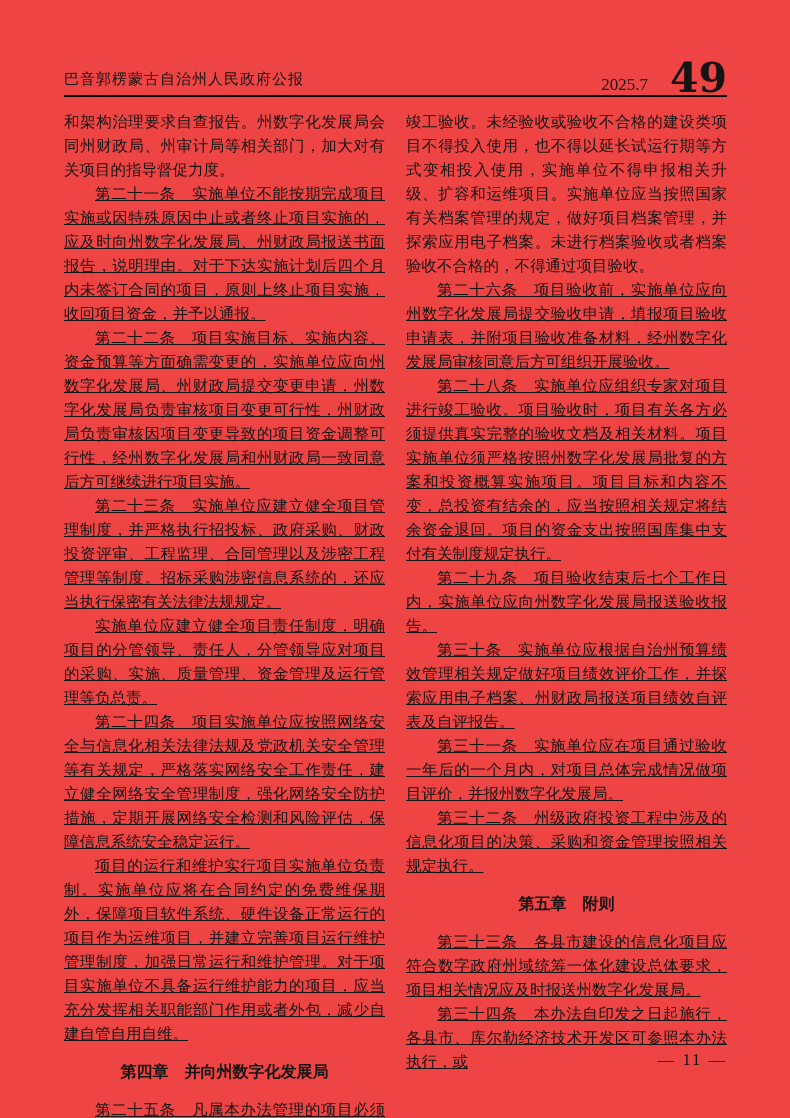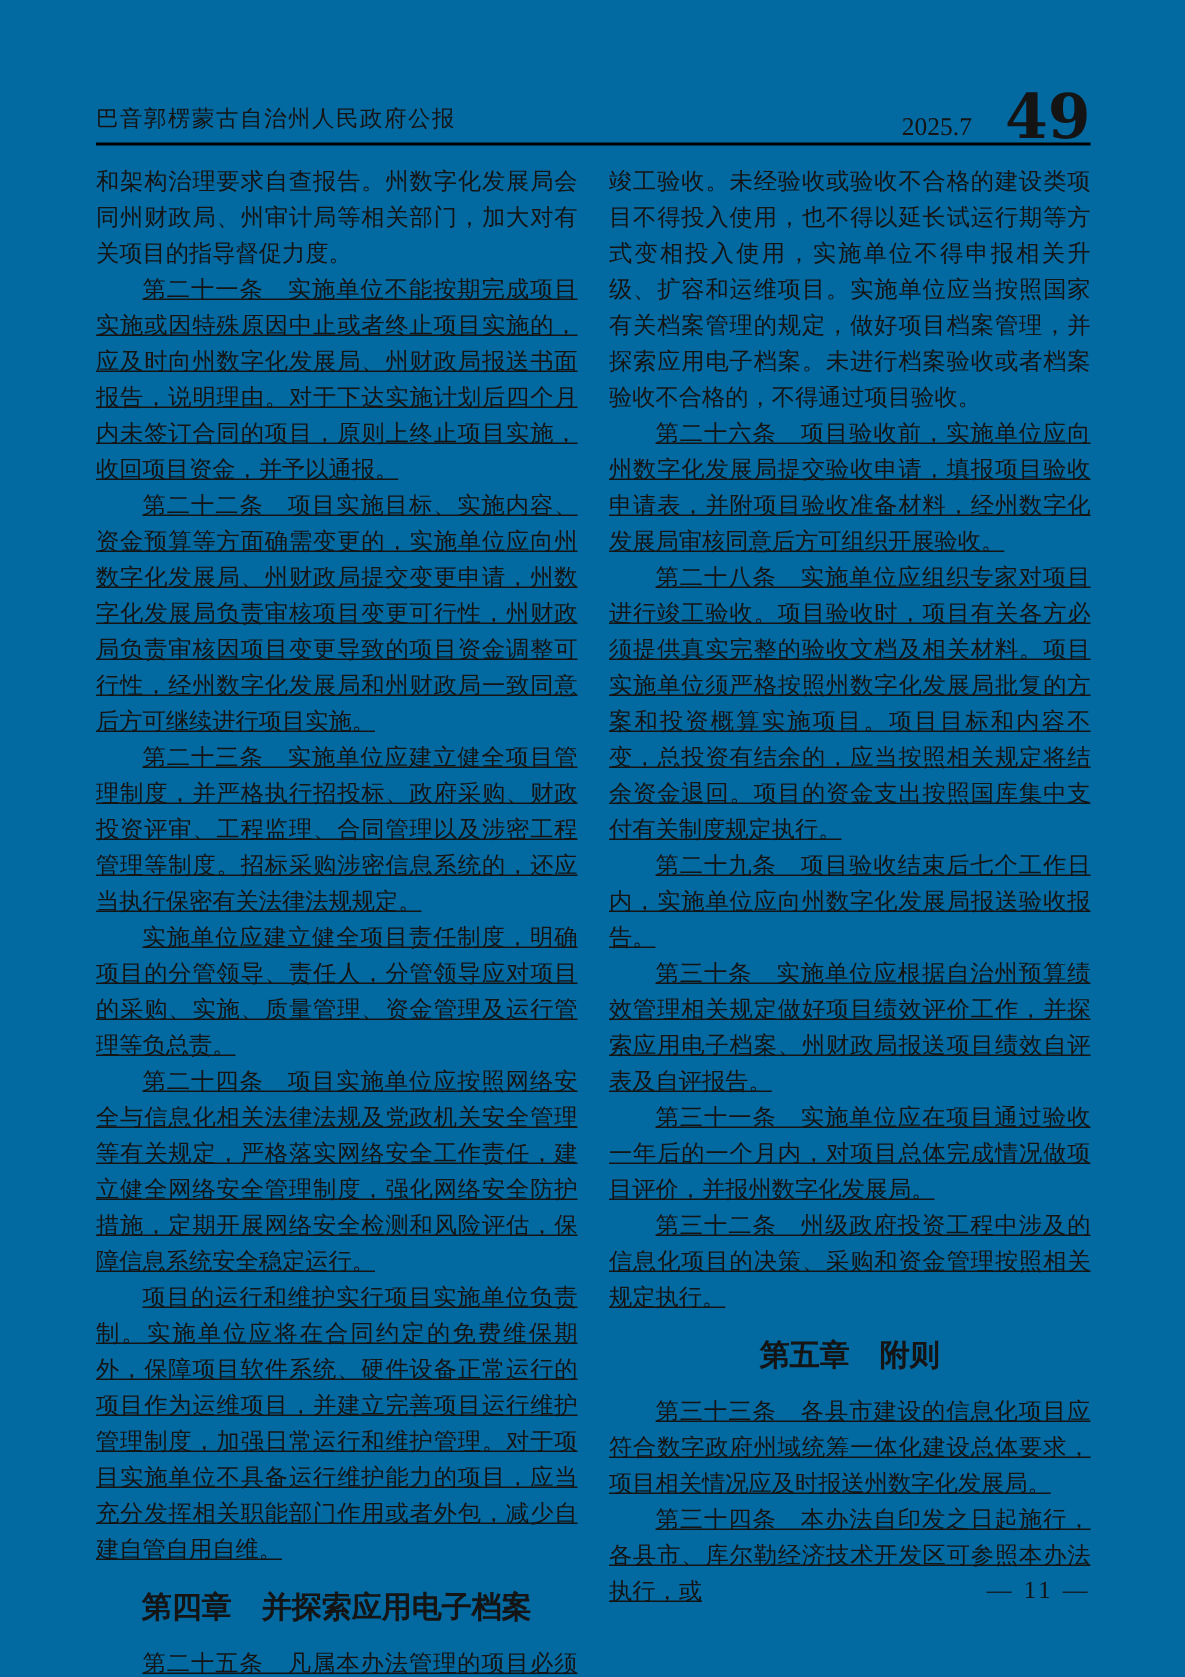--- a/index.html
+++ b/index.html
@@ -5,21 +5,21 @@
   html, body {
     margin: 0;
     padding: 0;
     background: #ffffff;
   }
   .page {
     position: relative;
     width: 790px;
     height: 1118px;
     margin: 0 auto;
-    background: #0369a1;
+    background: #ef4444;
     box-sizing: border-box;
     padding: 58px 63px 0 64px;
     overflow: hidden;
     color: #141414;
   }
   
   .page-header {
     display: flex;
     justify-content: space-between;
     align-items: flex-end;
@@ -69,21 +69,21 @@
   }
   .column p.paragraph {
     margin: 0;
   }
   .column p.paragraph.indent {
     text-indent: 2em;
     text-decoration: underline;
   }
   .column h2.heading {
     font-family: "Liberation Sans", "DejaVu Sans", sans-serif;
-    font-size: 20px;
+    font-size: 16px;
     font-weight: bold;
     text-align: center;
     text-indent: 0;
     margin: 13px 0 13px 0;
     line-height: 26px;
   }
   
   .page-footer {
     position: absolute;
     right: 63px;
@@ -111,21 +111,21 @@
 
   <main class="columns">
     <div class="column">
         <p class="paragraph">和架构治理要求自查报告。州数字化发展局会同州财政局、州审计局等相关部门，加大对有关项目的指导督促力度。</p>
         <p class="paragraph indent">第二十一条　实施单位不能按期完成项目实施或因特殊原因中止或者终止项目实施的，应及时向州数字化发展局、州财政局报送书面报告，说明理由。对于下达实施计划后四个月内未签订合同的项目，原则上终止项目实施，收回项目资金，并予以通报。</p>
         <p class="paragraph indent">第二十二条　项目实施目标、实施内容、资金预算等方面确需变更的，实施单位应向州数字化发展局、州财政局提交变更申请，州数字化发展局负责审核项目变更可行性，州财政局负责审核因项目变更导致的项目资金调整可行性，经州数字化发展局和州财政局一致同意后方可继续进行项目实施。</p>
         <p class="paragraph indent">第二十三条　实施单位应建立健全项目管理制度，并严格执行招投标、政府采购、财政投资评审、工程监理、合同管理以及涉密工程管理等制度。招标采购涉密信息系统的，还应当执行保密有关法律法规规定。</p>
         <p class="paragraph indent">实施单位应建立健全项目责任制度，明确项目的分管领导、责任人，分管领导应对项目的采购、实施、质量管理、资金管理及运行管理等负总责。</p>
         <p class="paragraph indent">第二十四条　项目实施单位应按照网络安全与信息化相关法律法规及党政机关安全管理等有关规定，严格落实网络安全工作责任，建立健全网络安全管理制度，强化网络安全防护措施，定期开展网络安全检测和风险评估，保障信息系统安全稳定运行。</p>
         <p class="paragraph indent">项目的运行和维护实行项目实施单位负责制。实施单位应将在合同约定的免费维保期外，保障项目软件系统、硬件设备正常运行的项目作为运维项目，并建立完善项目运行维护管理制度，加强日常运行和维护管理。对于项目实施单位不具备运行维护能力的项目，应当充分发挥相关职能部门作用或者外包，减少自建自管自用自维。</p>
-        <h2 class="heading">第四章　并探索应用电子档案</h2>
+        <h2 class="heading">第四章　并向州数字化发展局</h2>
         <p class="paragraph indent">第二十五条　凡属本办法管理的项目必须进行</p>
       </div>
     <div class="column">
         <p class="paragraph">竣工验收。未经验收或验收不合格的建设类项目不得投入使用，也不得以延长试运行期等方式变相投入使用，实施单位不得申报相关升级、扩容和运维项目。实施单位应当按照国家有关档案管理的规定，做好项目档案管理，并探索应用电子档案。未进行档案验收或者档案验收不合格的，不得通过项目验收。</p>
         <p class="paragraph indent">第二十六条　项目验收前，实施单位应向州数字化发展局提交验收申请，填报项目验收申请表，并附项目验收准备材料，经州数字化发展局审核同意后方可组织开展验收。</p>
         <p class="paragraph indent">第二十八条　实施单位应组织专家对项目进行竣工验收。项目验收时，项目有关各方必须提供真实完整的验收文档及相关材料。项目实施单位须严格按照州数字化发展局批复的方案和投资概算实施项目。项目目标和内容不变，总投资有结余的，应当按照相关规定将结余资金退回。项目的资金支出按照国库集中支付有关制度规定执行。</p>
         <p class="paragraph indent">第二十九条　项目验收结束后七个工作日内，实施单位应向州数字化发展局报送验收报告。</p>
         <p class="paragraph indent">第三十条　实施单位应根据自治州预算绩效管理相关规定做好项目绩效评价工作，并探索应用电子档案、州财政局报送项目绩效自评表及自评报告。</p>
         <p class="paragraph indent">第三十一条　实施单位应在项目通过验收一年后的一个月内，对项目总体完成情况做项目评价，并报州数字化发展局。</p>
         <p class="paragraph indent">第三十二条　州级政府投资工程中涉及的信息化项目的决策、采购和资金管理按照相关规定执行。</p>

